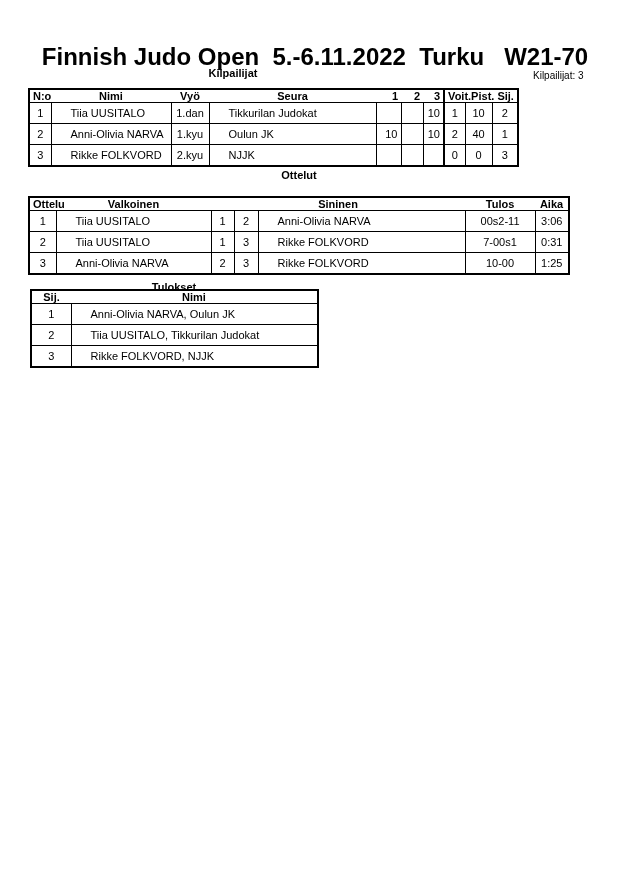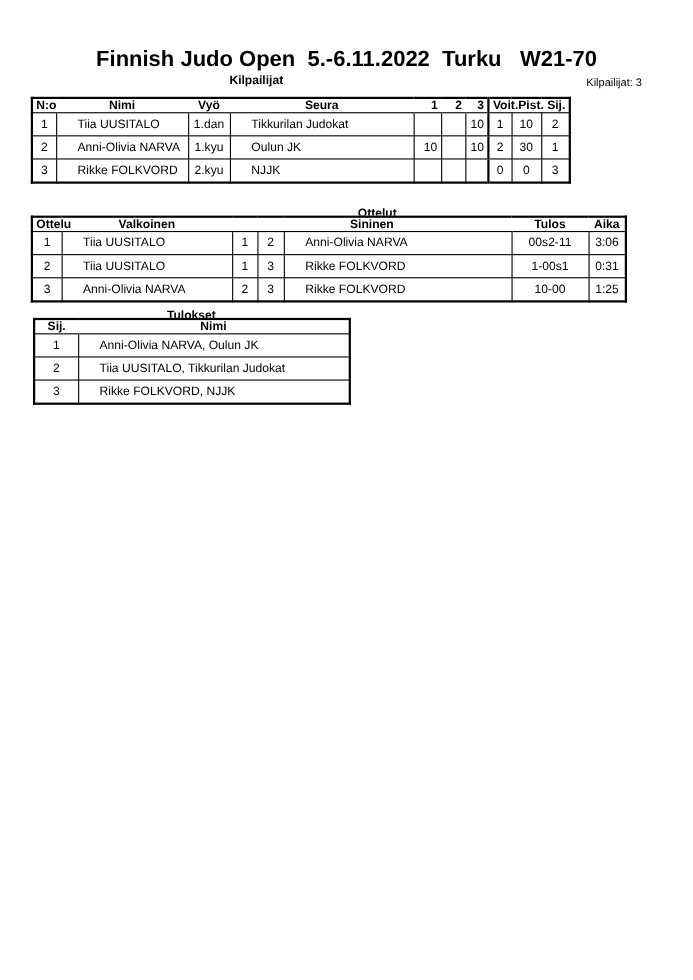--- a/index.html
+++ b/index.html
@@ -1,20 +1,20 @@
 <!DOCTYPE html>
 <html><head>
 <meta charset="utf-8">
 <style>
   html,body{margin:0;padding:0;background:#fff;}
   body{width:630px;height:891px;position:relative;font-family:"Liberation Sans",sans-serif;color:#000;overflow:hidden;}
-  .page-title{position:absolute;top:43px;left:0;width:630px;text-align:center;font-weight:bold;font-size:20px;white-space:pre;}
+  .page-title{position:absolute;top:43px;left:0;width:630px;text-align:center;font-weight:bold;font-size:24px;white-space:pre;}
   .section-title{position:absolute;font-weight:bold;font-size:11px;transform:translateX(-50%);white-space:nowrap;}
   #title-competitors{left:233px;top:67px;}
-  #title-matches{left:299px;top:188px;margin-left:44px;}
+  #title-matches{left:299px;top:169px;}
   #title-results{left:174px;top:281px;}
   .count-label{position:absolute;left:533px;top:70px;font-size:10px;white-space:nowrap;}
   table{position:absolute;border-collapse:collapse;table-layout:fixed;font-size:11px;border:2px solid #000;background:#fff;}
   #competitors-table{left:28px;top:88px;width:489px;}
   #matches-table{left:28px;top:196px;width:540px;}
   #results-table{left:30px;top:289px;width:287px;}
   th,td{padding:0;margin:0;white-space:nowrap;overflow:visible;text-align:center;vertical-align:middle;}
   thead th{height:12px;line-height:12px;font-weight:bold;border:none;border-bottom:1px solid #000;}
   tbody td{height:20px;line-height:20px;border:1px solid #000;}
   .al{text-align:left;padding-left:3px;margin-top:20px;}
@@ -69,21 +69,21 @@
     </tr>
     <tr>
       <td>2</td>
       <td class="pl6">Anni-Olivia NARVA</td>
       <td>1.kyu</td>
       <td class="pl6">Oulun JK</td>
       <td class="ar">10</td>
       <td class="ar"></td>
       <td class="ar">10</td>
       <td class="thickL">2</td>
-      <td>30</td>
+      <td>40</td>
       <td>1</td>
     </tr>
     <tr>
       <td>3</td>
       <td class="pl6">Rikke FOLKVORD</td>
       <td>2.kyu</td>
       <td class="pl6">NJJK</td>
       <td class="ar"></td>
       <td class="ar"></td>
       <td class="ar"></td>
@@ -124,21 +124,21 @@
       <td class="pl6">Anni-Olivia NARVA</td>
       <td>00s2-11</td>
       <td>3:06</td>
     </tr>
     <tr>
       <td>2</td>
       <td class="pl6">Tiia UUSITALO</td>
       <td>1</td>
       <td>3</td>
       <td class="pl6">Rikke FOLKVORD</td>
-      <td>1-00s1</td>
+      <td>7-00s1</td>
       <td>0:31</td>
     </tr>
     <tr>
       <td>3</td>
       <td class="pl6">Anni-Olivia NARVA</td>
       <td>2</td>
       <td>3</td>
       <td class="pl6">Rikke FOLKVORD</td>
       <td>10-00</td>
       <td>1:25</td>

